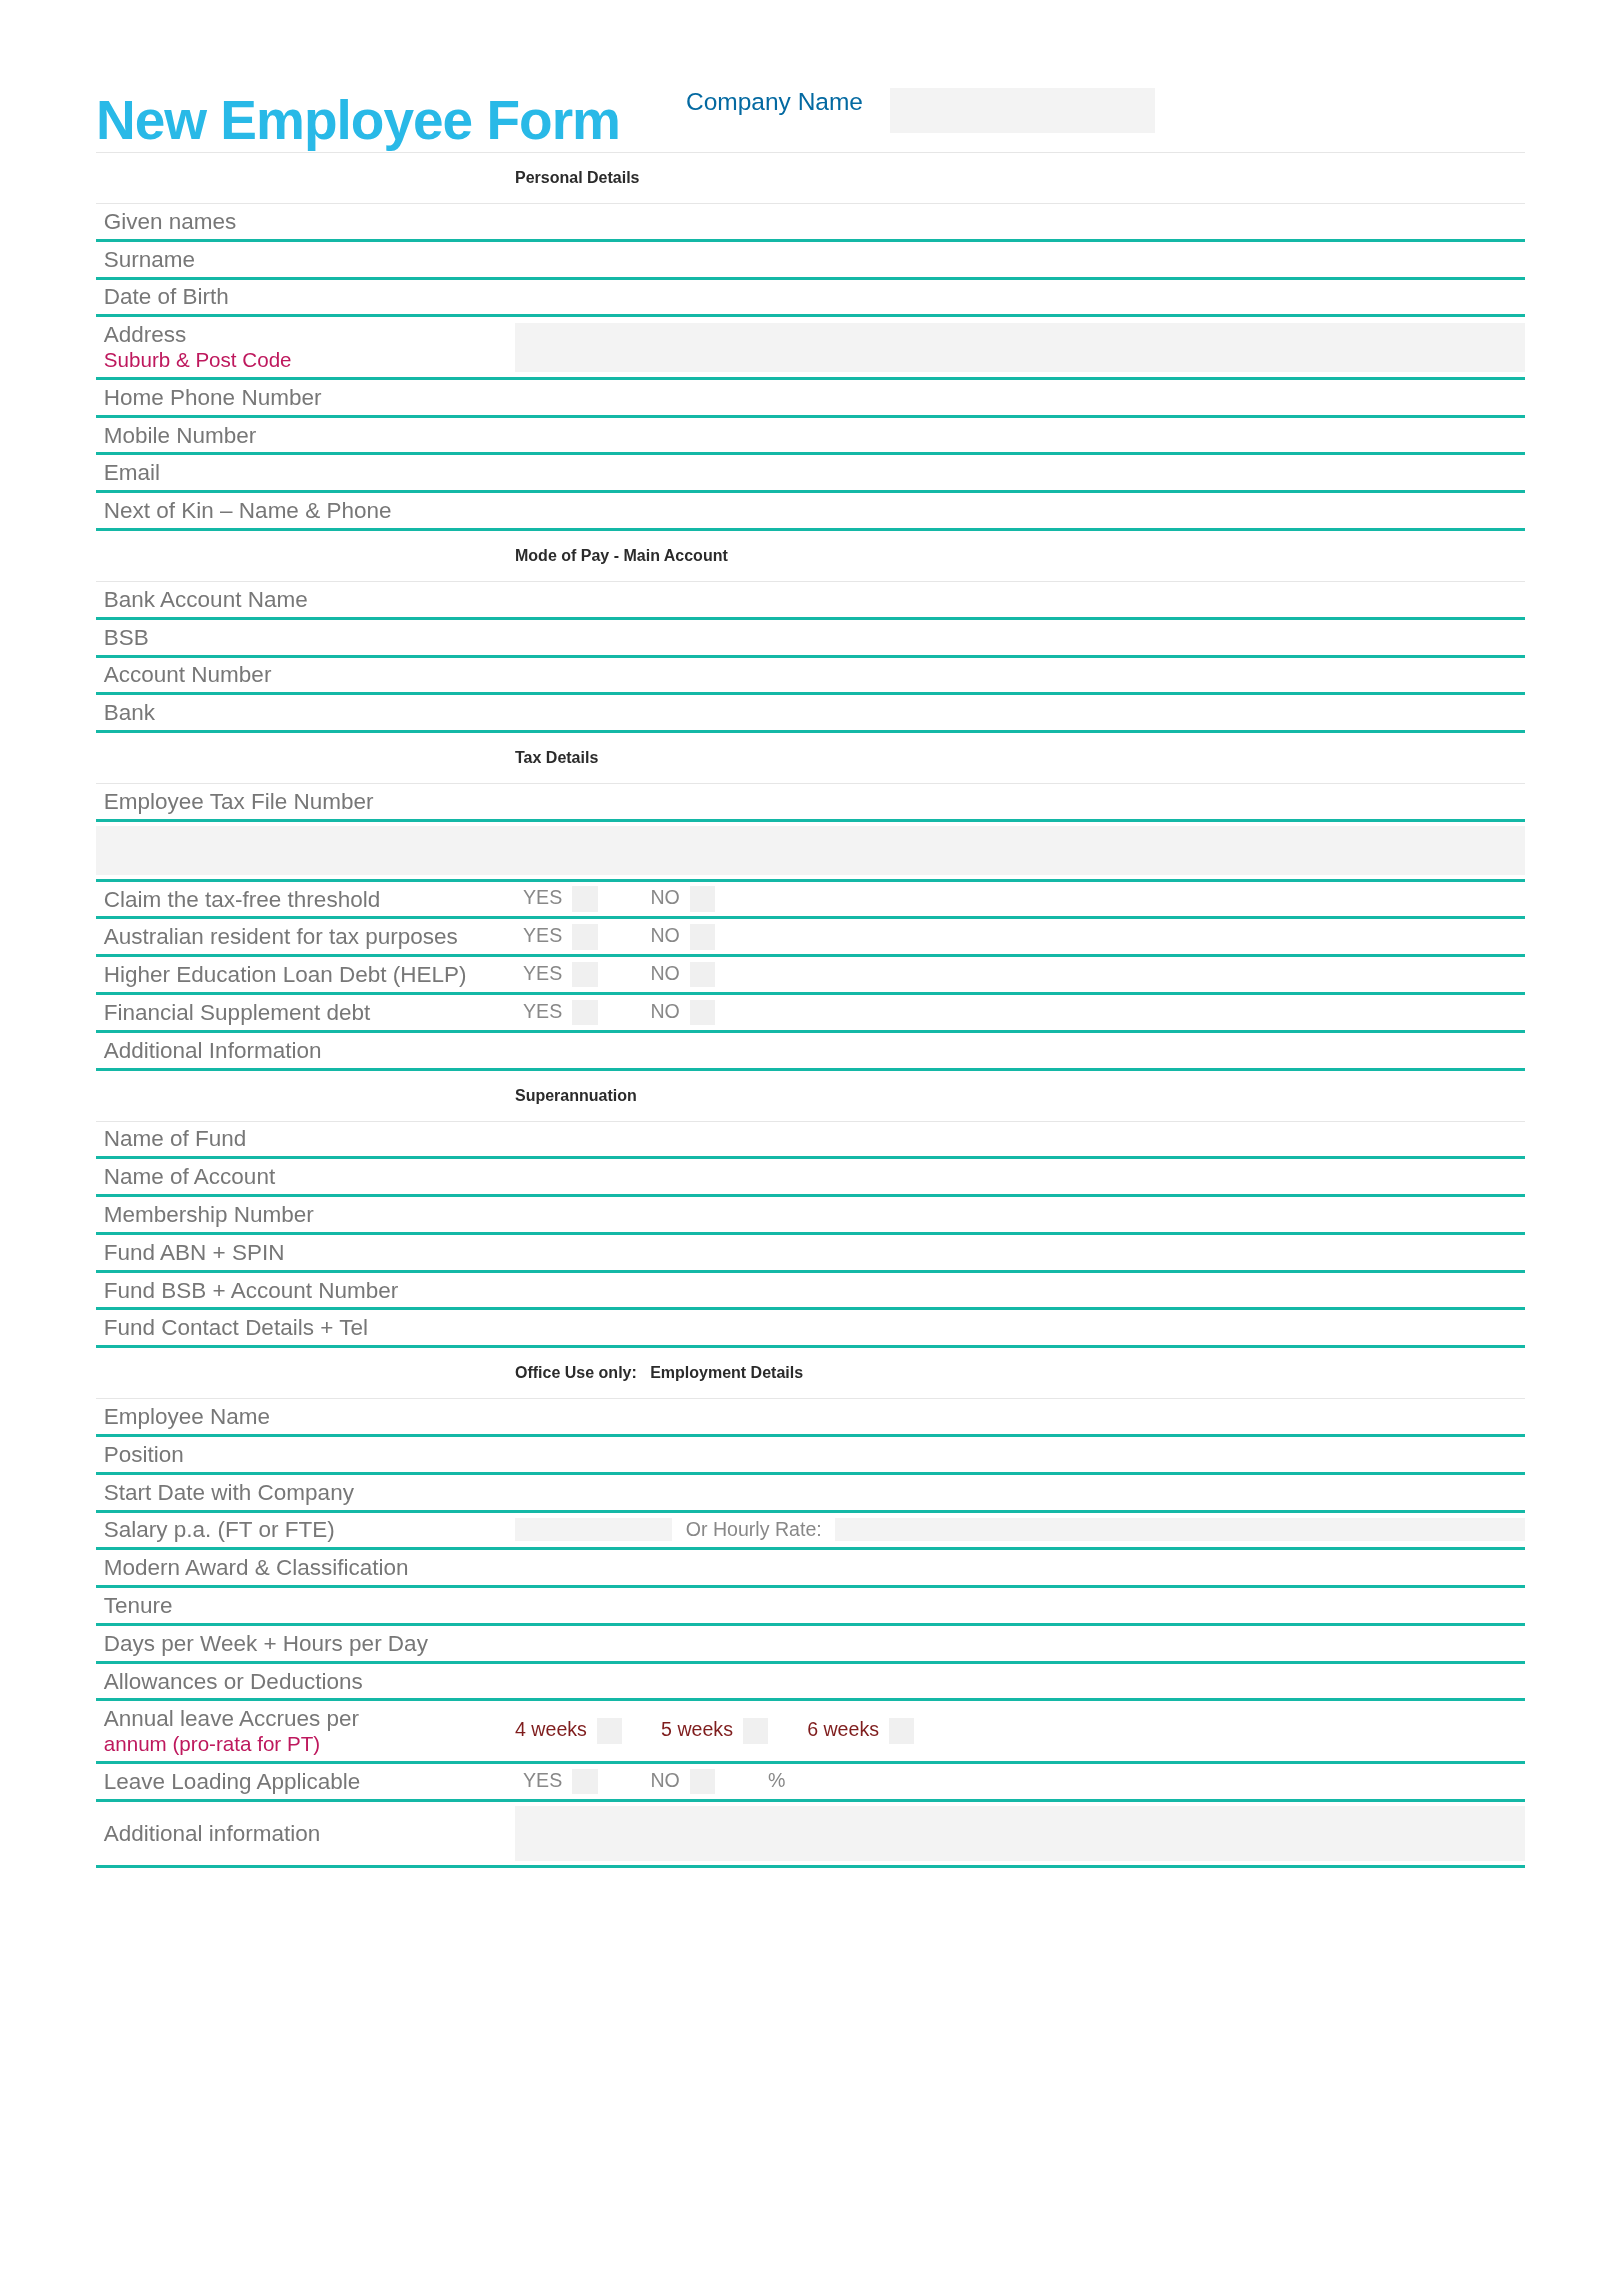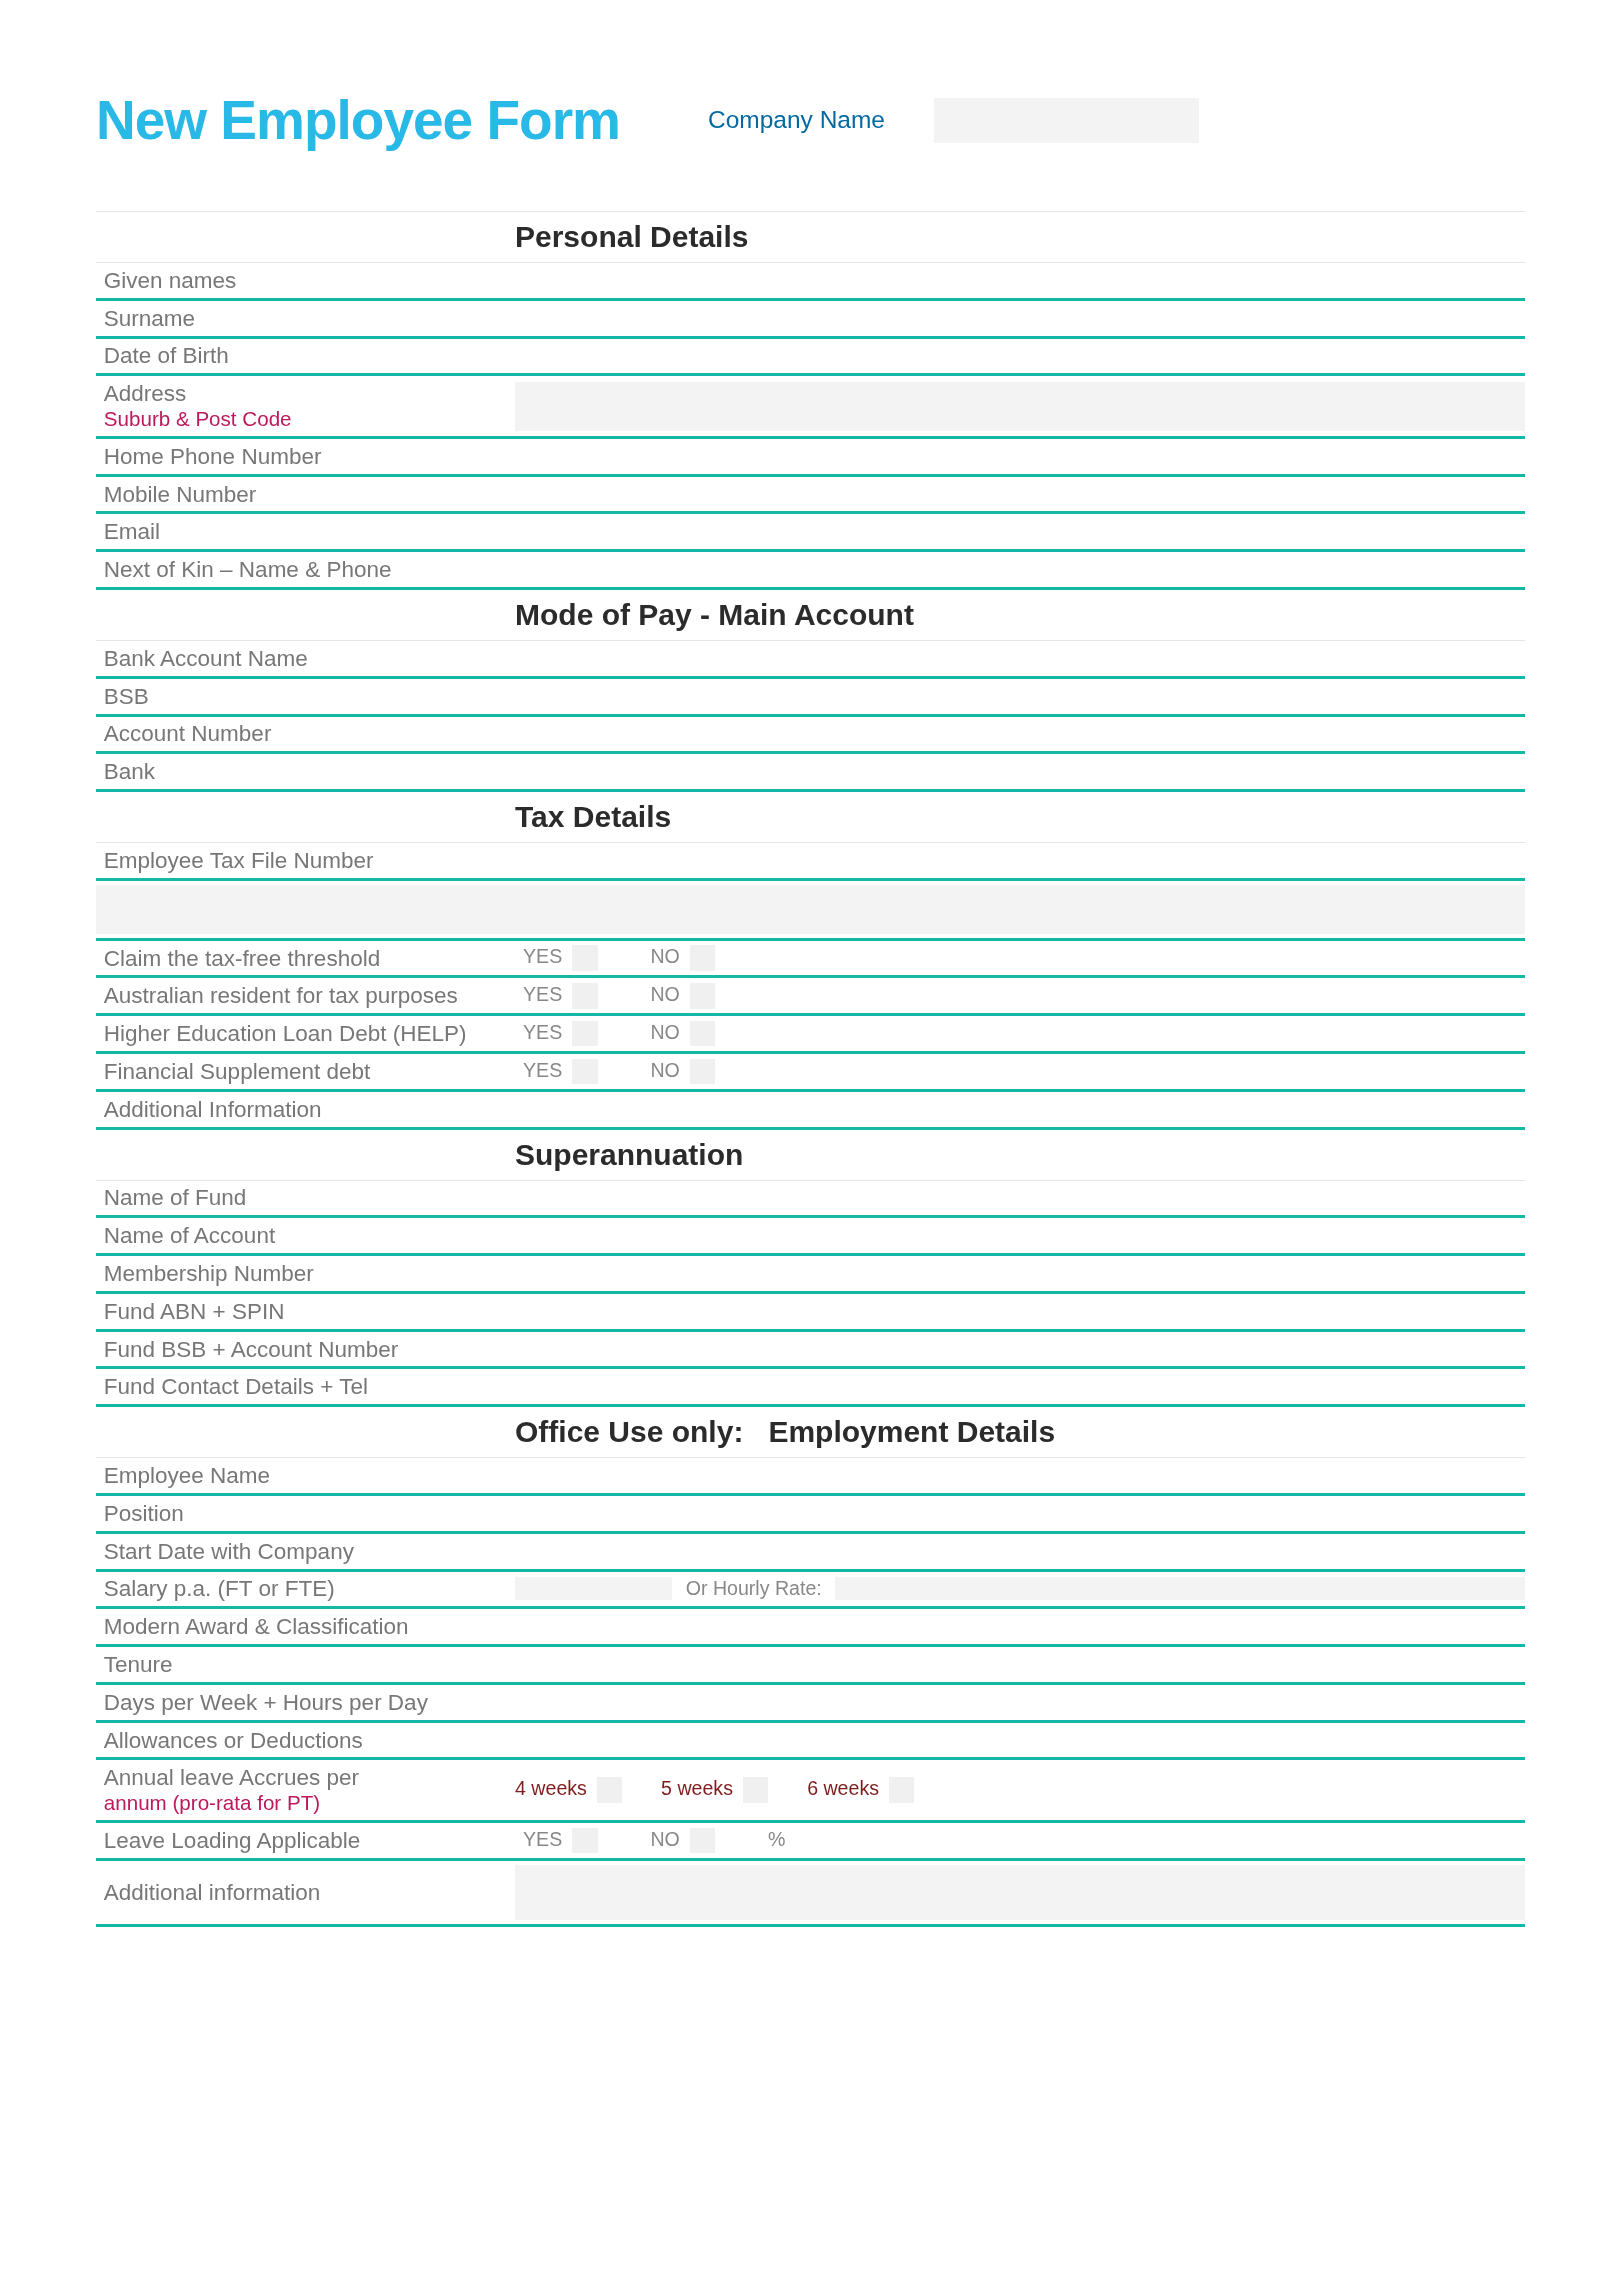--- a/index.html
+++ b/index.html
@@ -5,23 +5,22 @@
   * { box-sizing: border-box; margin: 0; padding: 0; }
   body {
     font-family: "Helvetica Neue", Helvetica, Arial, sans-serif;
     background: #fff;
     width: 1621px;
     padding: 88px 96px 118px 96px;
     color: #2b2b2b;
   }
   .header {
     display: flex;
-    align-items: center;
-    gap: 49px;
-    margin-bottom: 59px;
+    align-items: flex-start;
+    gap: 27px;
   }
   .title {
     font-size: 55px;
     font-weight: 700;
     color: #29b9e7;
     letter-spacing: -1px;
   }
   .company-label {
     font-size: 24.5px;
     font-weight: 400;
@@ -36,21 +35,21 @@
   hr.top {
     border: none;
     border-top: 1px solid #e6e6e6;
     margin-bottom: 0;
   }
   .section-header {
     display: flex;
     align-items: center;
     height: 51px;
     border-bottom: 1px solid #e6e6e6;
-    font-size: 30px;
+    font-size: 16px;
     font-weight: 700;
     color: #2b2b2b;
     padding-left: 419px;
   }
   .row {
     display: flex;
     align-items: center;
     border-bottom: 3px solid #14b8a6;
     min-height: 33px;
   }

